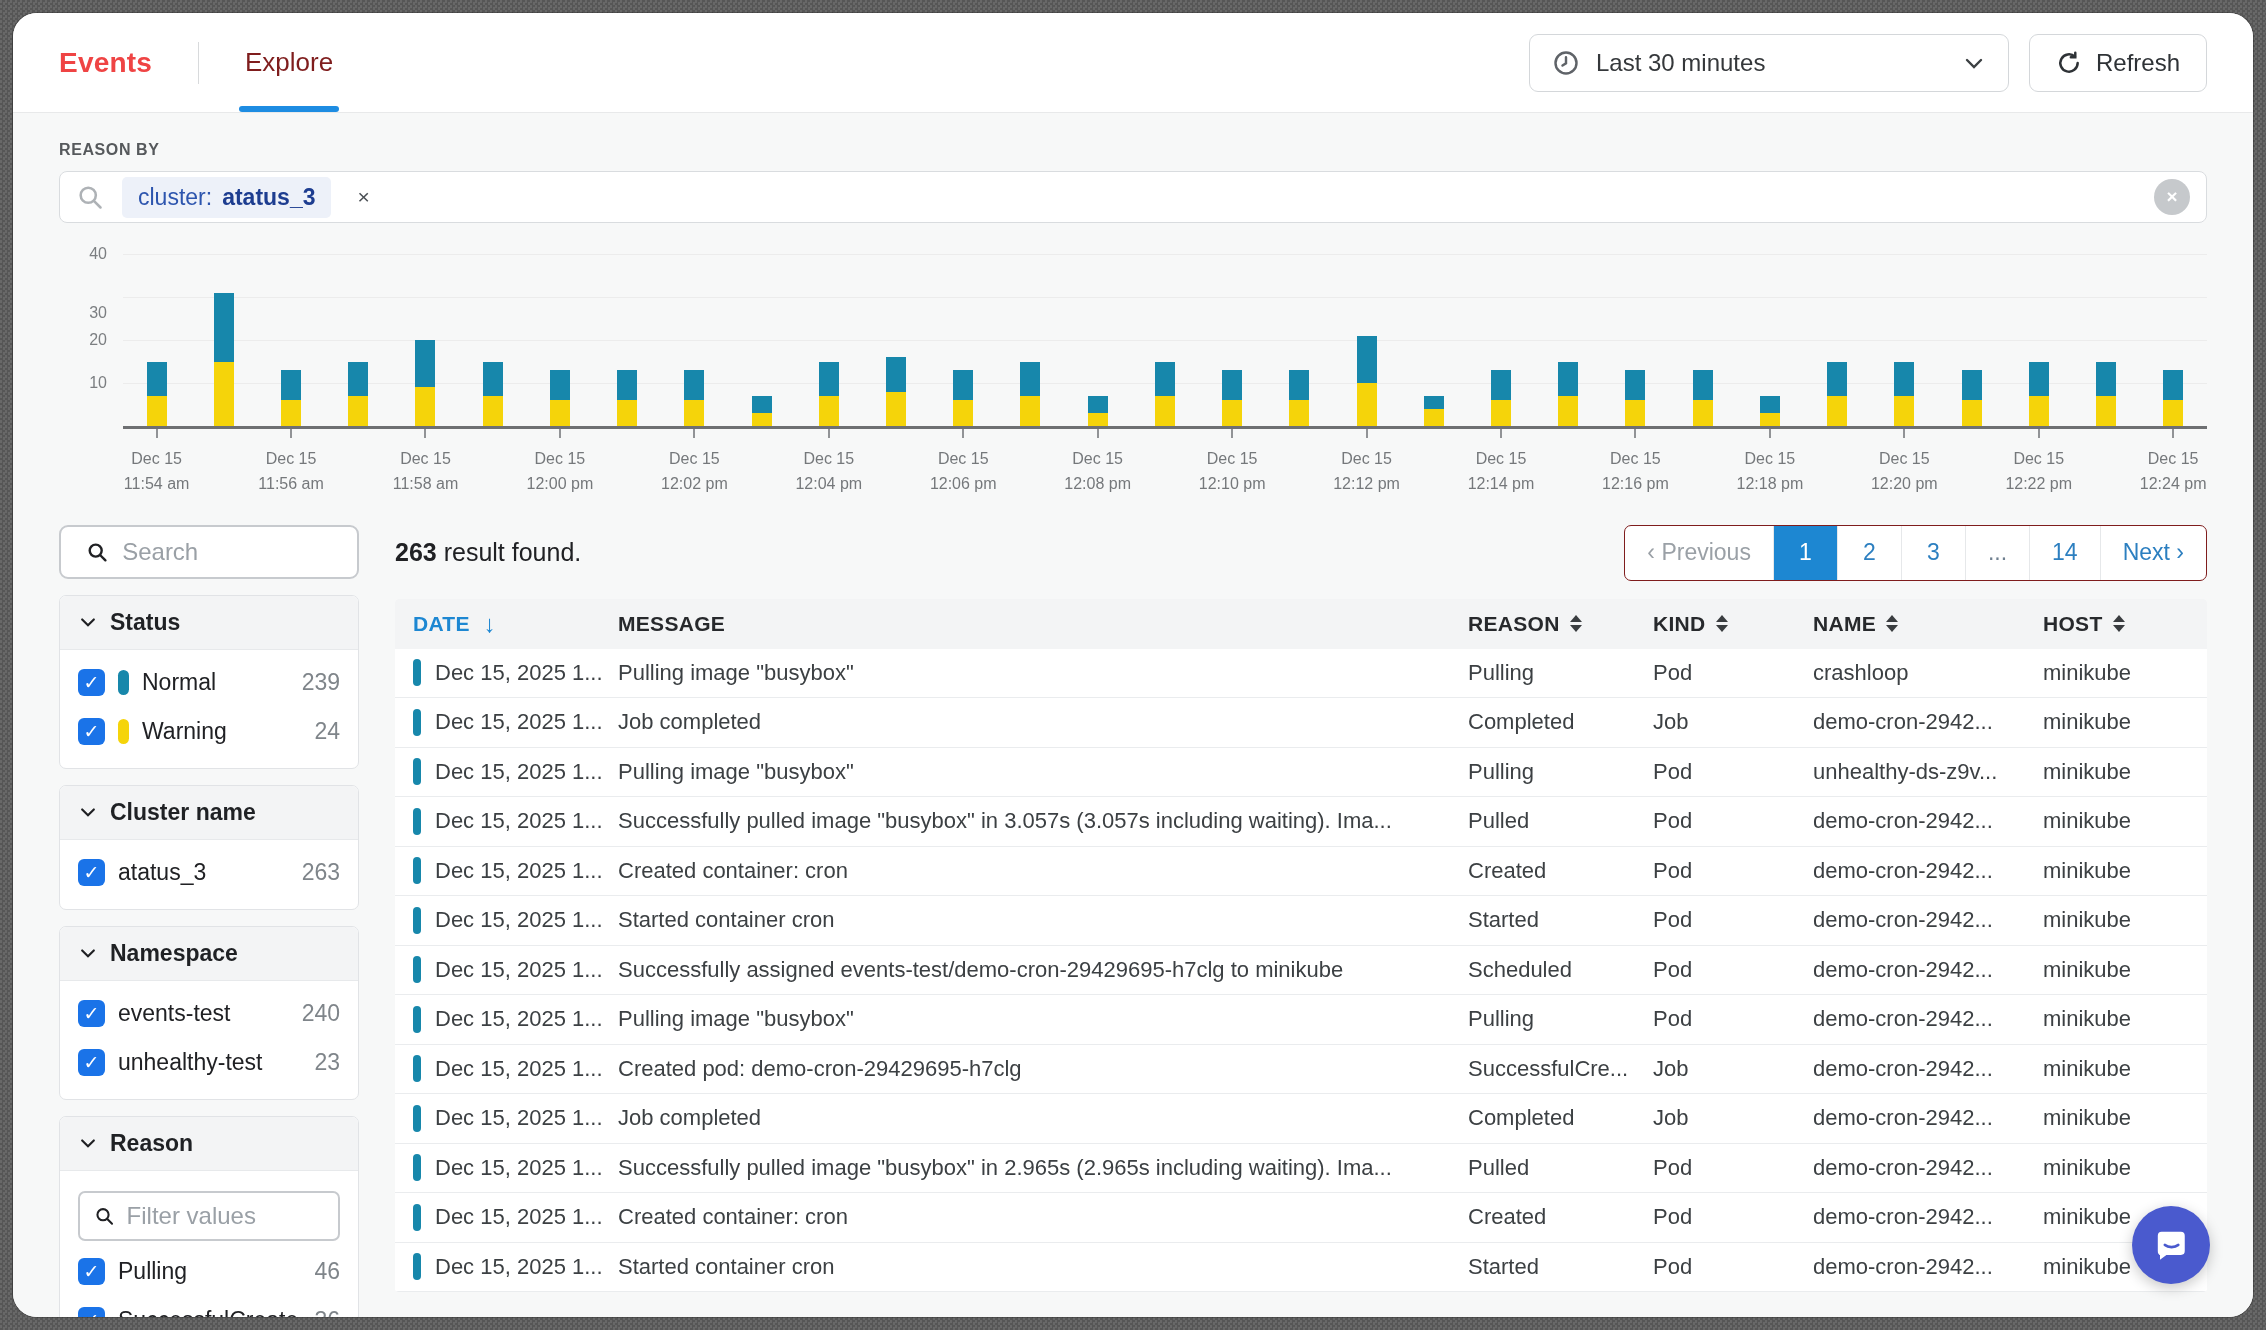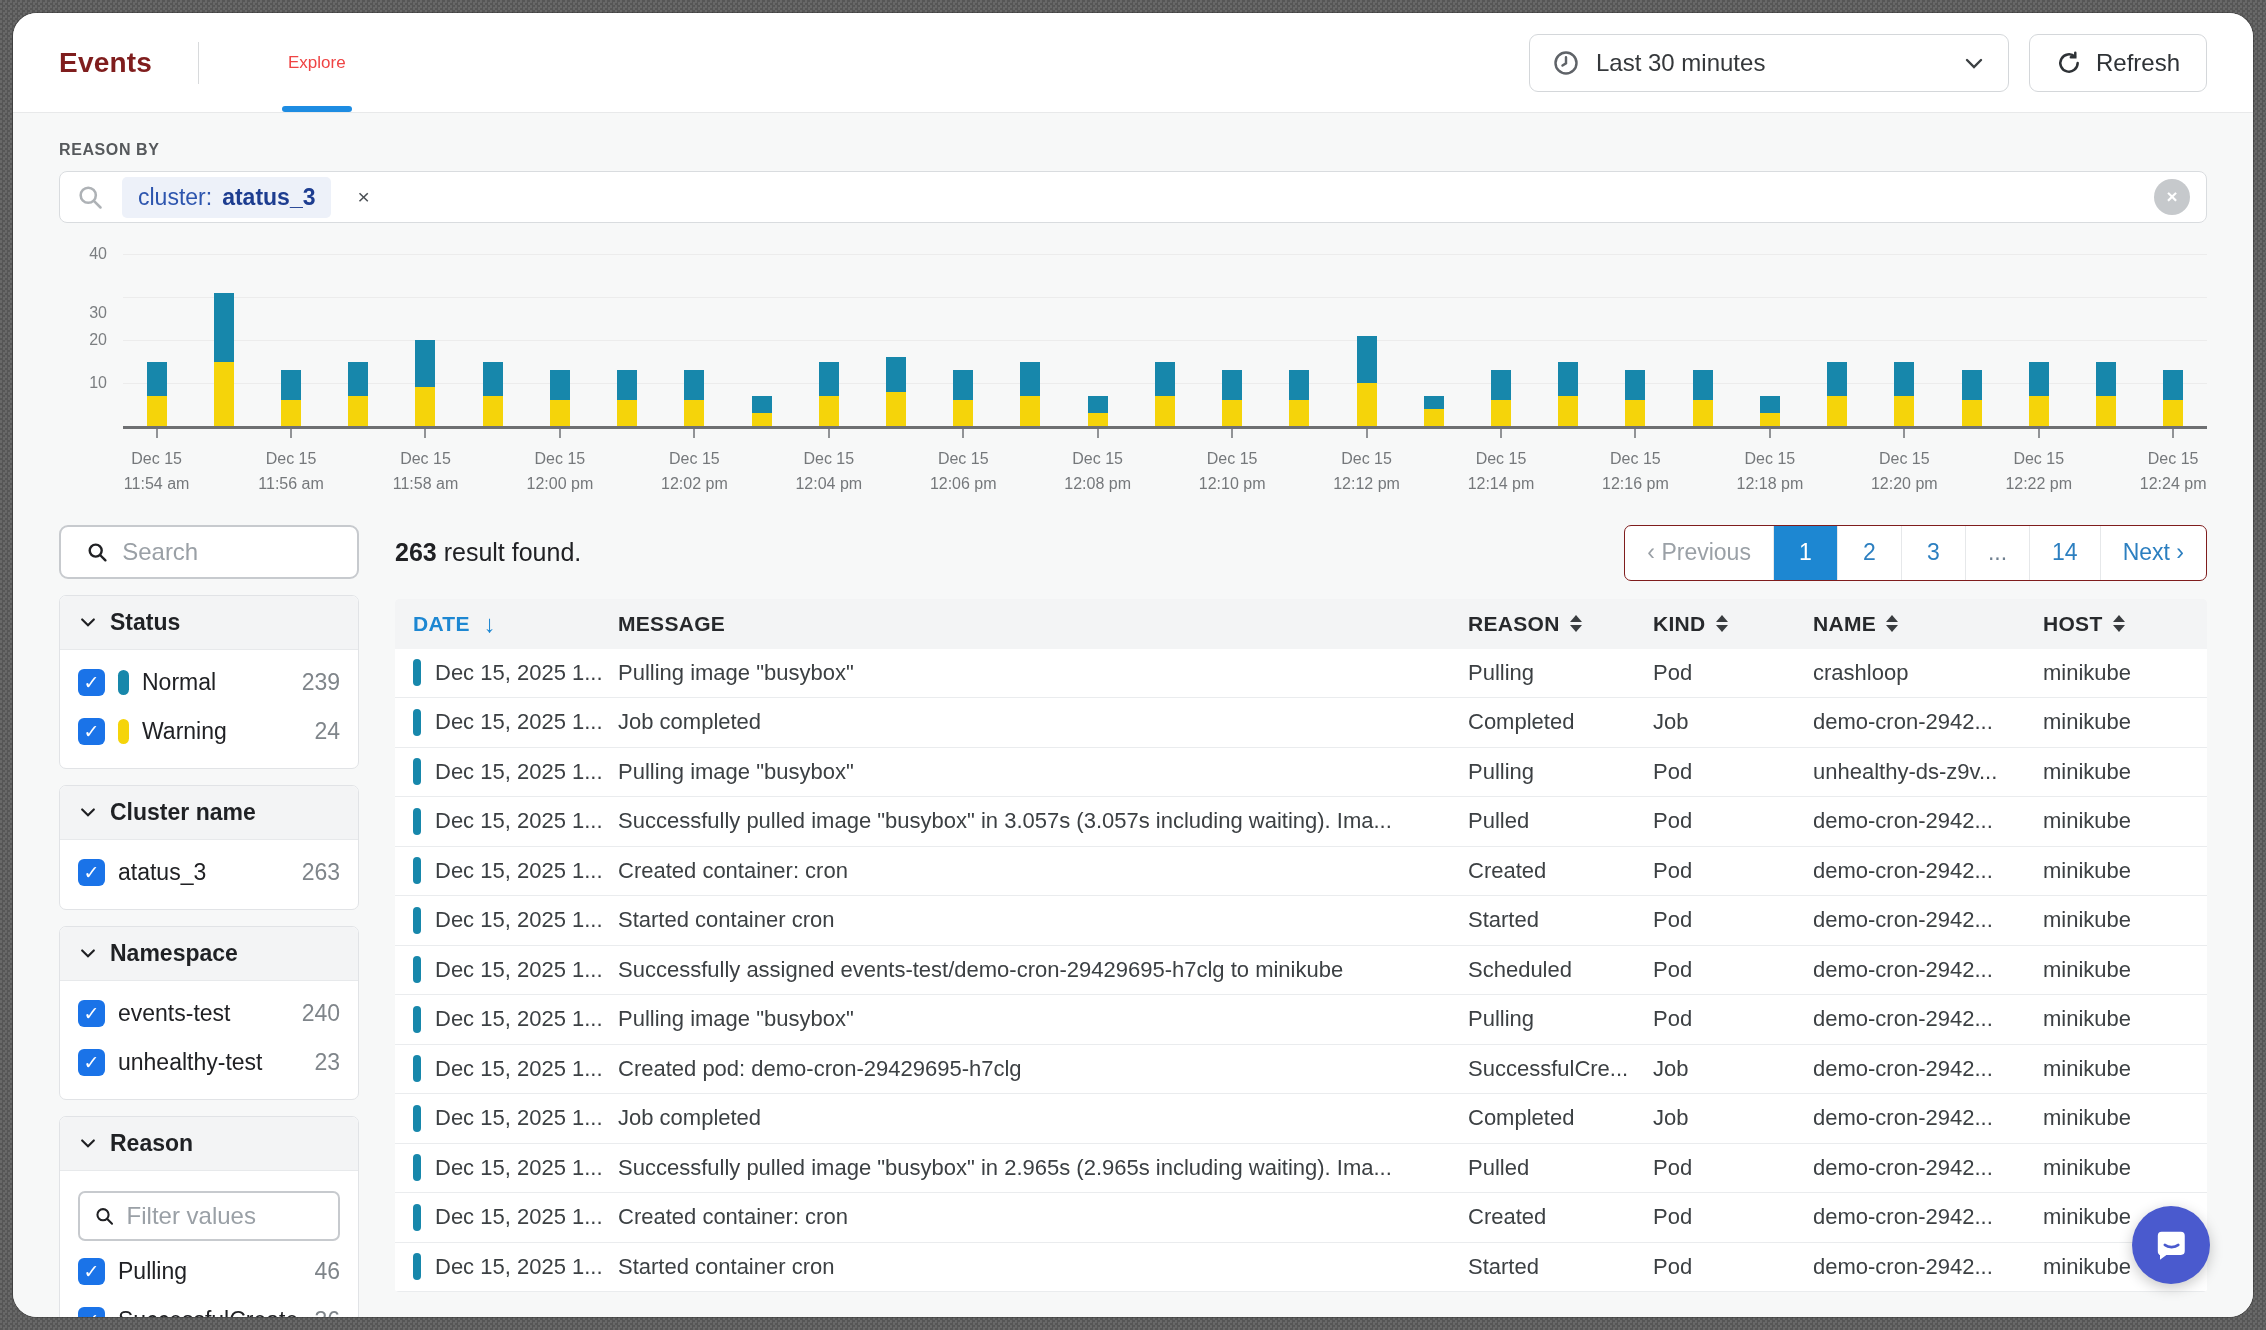--- a/index.html
+++ b/index.html
@@ -11,23 +11,23 @@
     background-size:5px 5px;
     position:relative; overflow:hidden;
   }
   .card {
     position:absolute; inset:13px; background:#fff; border-radius:24px;
     overflow:hidden; display:flex; flex-direction:column;
     box-shadow:0 0 0 1px rgba(0,0,0,.25);
   }
   
   .hdr { height:100px; flex:0 0 100px; padding:0 46px; display:flex; align-items:center; border-bottom:1px solid #e8e9ea; background:#fff; }
-  .hdr-title { font-size:28px; font-weight:700; color:#7f1d1d; letter-spacing:.2px; }
+  .hdr-title { font-size:28px; font-weight:700; color:#ef4444; letter-spacing:.2px; }
   .hdr-divider { width:1px; height:42px; background:#d8dadc; margin:0 46px; }
-  .hdr-tab { position:relative; height:100%; display:flex; align-items:center; font-size:17px; color:#ef4444; cursor:pointer;margin-left:43px; }
+  .hdr-tab { position:relative; height:100%; display:flex; align-items:center; font-size:26px; color:#7f1d1d; cursor:pointer; }
   .hdr-tab .underline { position:absolute; bottom:0; left:-6px; right:-6px; height:6px; background:#1d8ce2; border-radius:3px; }
   .hdr-right { margin-left:auto; display:flex; gap:20px; align-items:center; }
   .time-select { width:480px; height:58px; border:1px solid #d4d7da; border-radius:9px; display:flex; align-items:center; gap:16px; padding:0 22px; font-size:24px; color:#35383b; background:#fff; cursor:pointer; }
   .time-select .chev { margin-left:auto; }
   .btn-refresh { height:58px; border:1px solid #d4d7da; border-radius:9px; display:flex; align-items:center; gap:14px; padding:0 26px; font-size:24px; color:#2e3236; background:#fff; cursor:pointer; }
   
   .content { flex:1; background:#f7f8f8; padding:24px 46px 0; display:flex; flex-direction:column; overflow:hidden; }
   .filter-label { font-size:16px; font-weight:700; color:#56595c; letter-spacing:.6px; margin:4px 0 12px; }
   .filter-bar { height:52px; flex:0 0 52px; background:#fff; border:1px solid #d9dcdf; border-radius:8px; display:flex; align-items:center; gap:18px; padding:0 16px; }
   .chip { display:flex; align-items:center; gap:10px; background:#edf1f9; border-radius:5px; padding:7px 16px; font-size:23px; cursor:pointer; }

